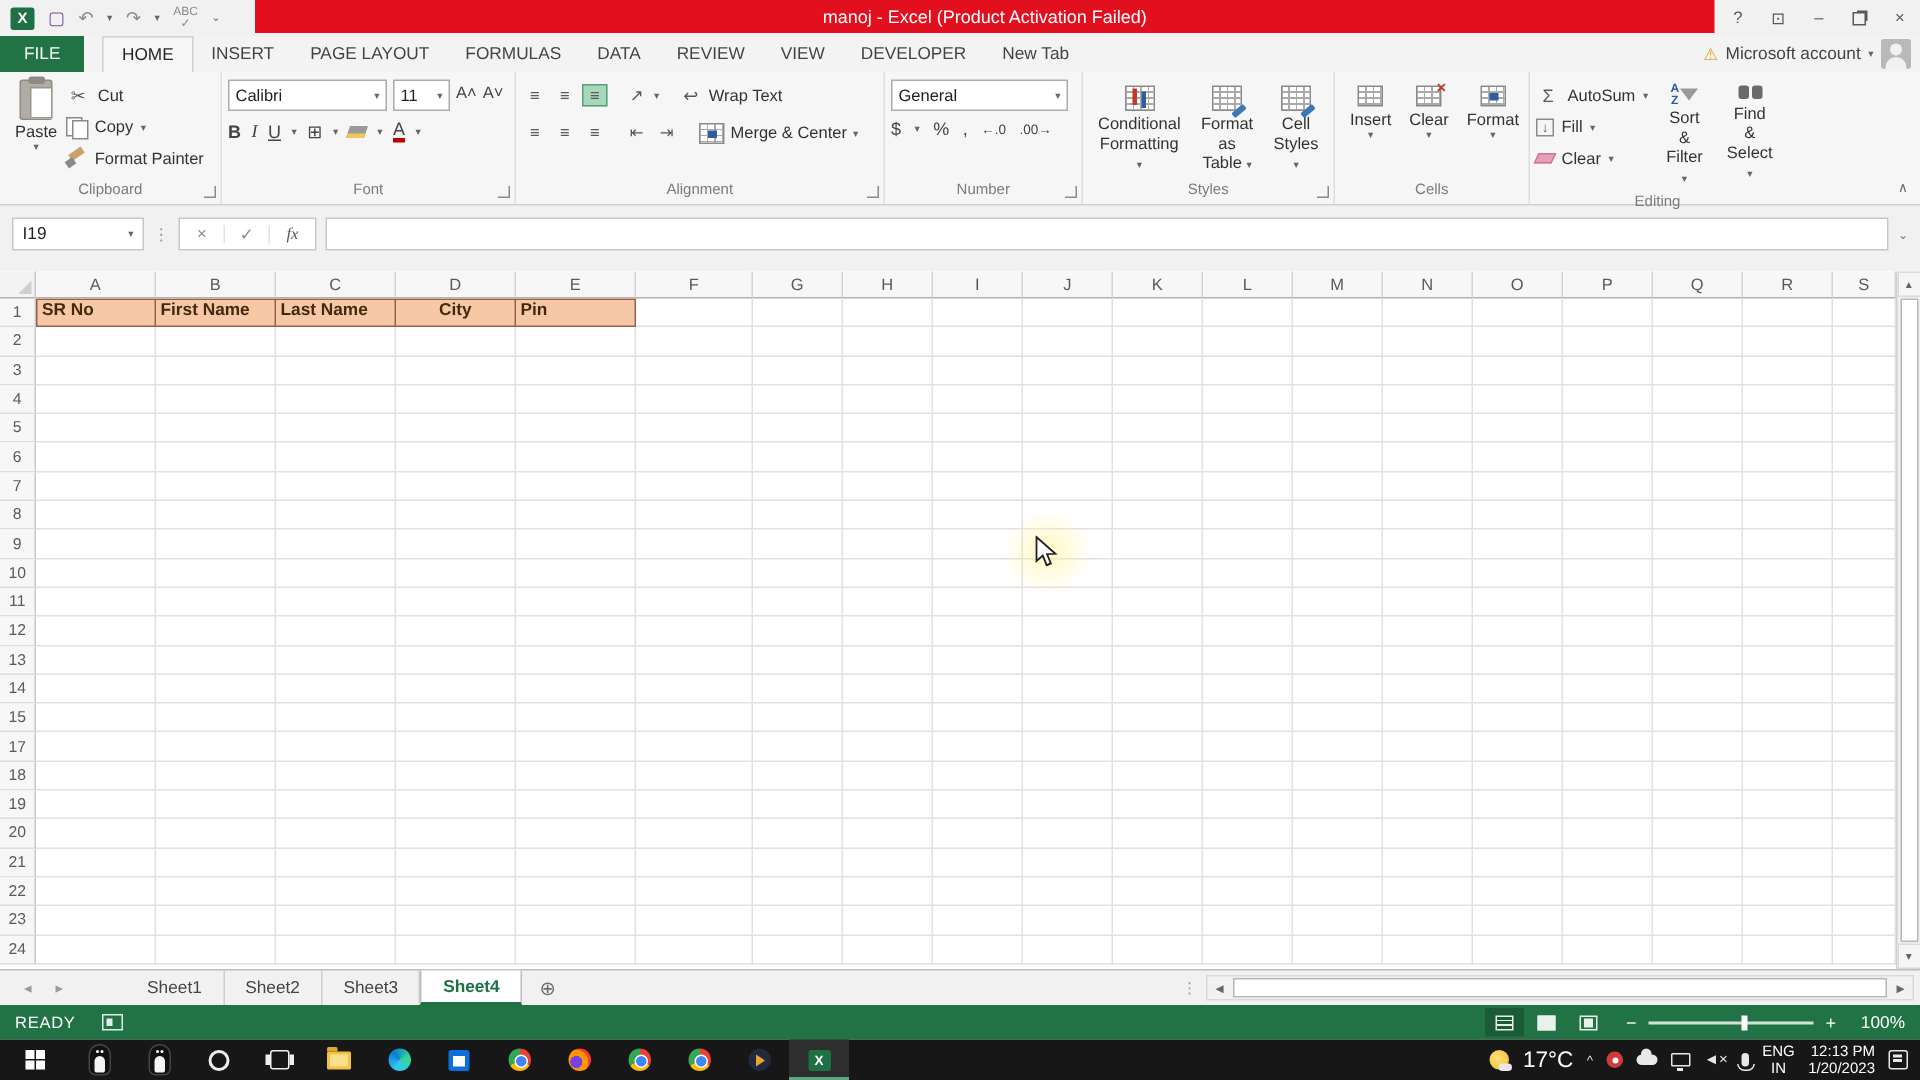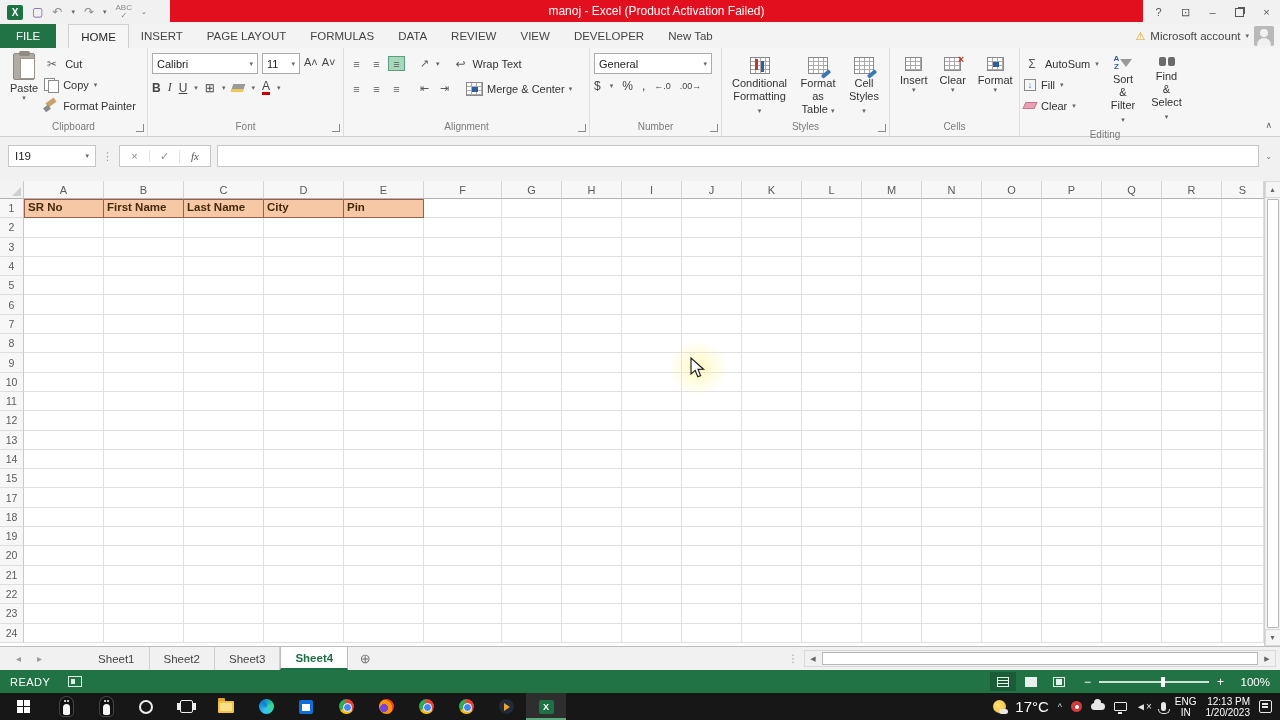--- a/index.html
+++ b/index.html
@@ -465,21 +465,21 @@
           <div class="colhead" style="width: 60px;">Q</div>
           <div class="colhead" style="width: 60px;">R</div>
           <div class="colhead" style="width: 42px;">S</div>
         </div>
       <div class="rows">
           <div class="grow">
             <div class="rowhead">1</div>
             <div class="cell hdr first" style="width: 80px;">SR No</div>
             <div class="cell hdr" style="width: 80px;">First Name</div>
             <div class="cell hdr" style="width: 80px;">Last Name</div>
-            <div class="cell hdr" style="width: 80px;">City</div>
+            <div class="cell hdr" style="width: 80px; text-align: center;">City</div>
             <div class="cell hdr" style="width: 80px;">Pin</div>
             <div class="cell" style="width: 78px;"></div>
             <div class="cell" style="width: 60px;"></div>
             <div class="cell" style="width: 60px;"></div>
             <div class="cell" style="width: 60px;"></div>
             <div class="cell" style="width: 60px;"></div>
             <div class="cell" style="width: 60px;"></div>
             <div class="cell" style="width: 60px;"></div>
             <div class="cell" style="width: 60px;"></div>
             <div class="cell" style="width: 60px;"></div>

